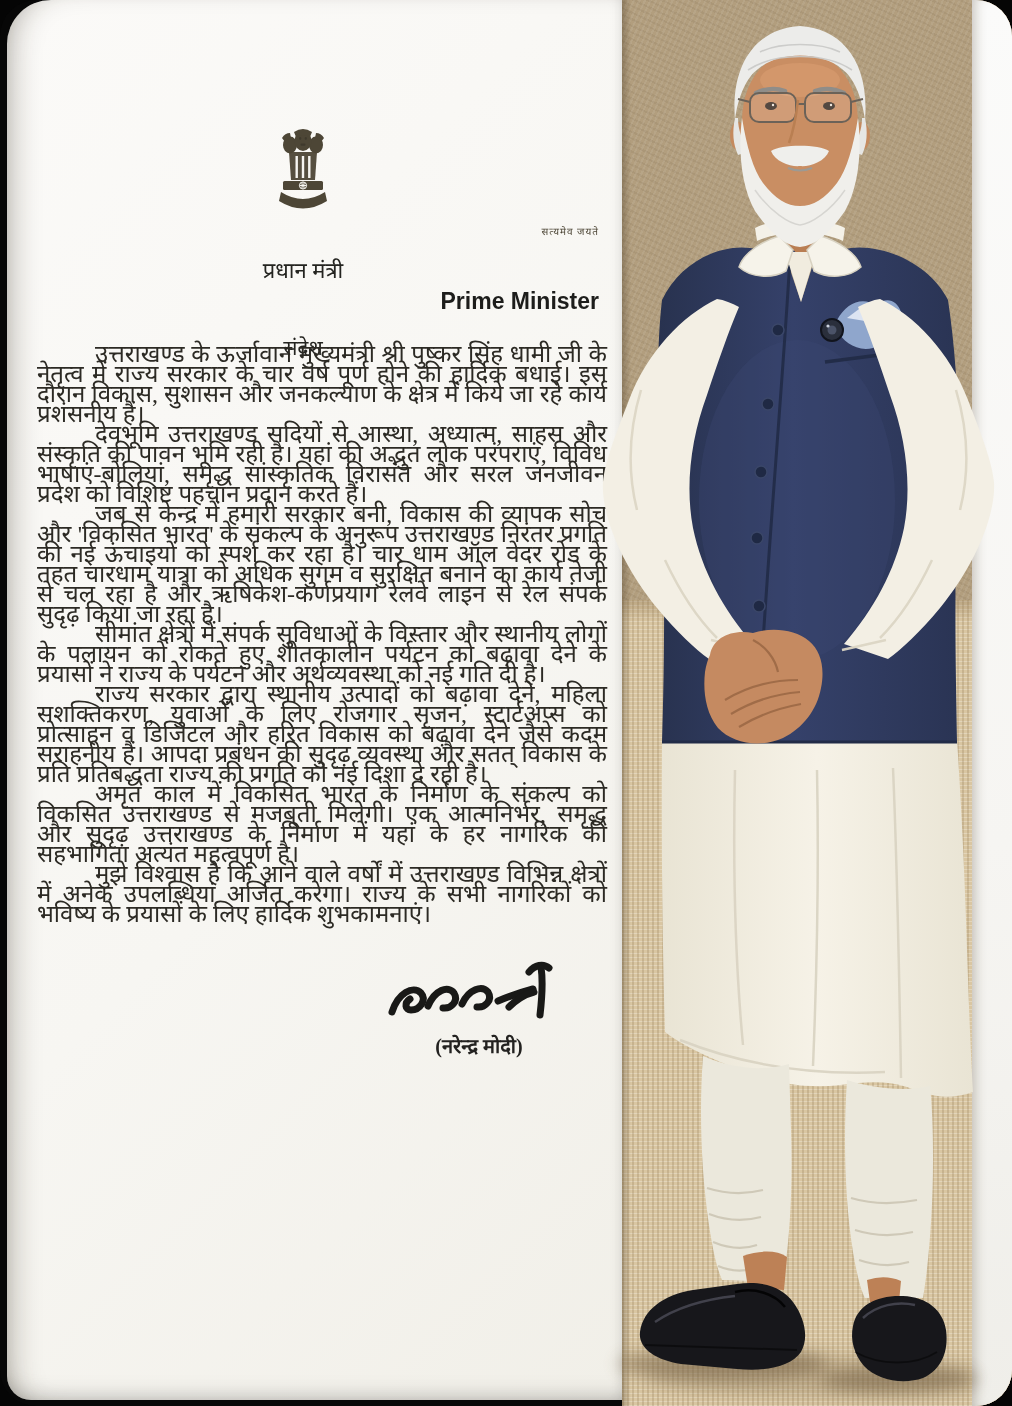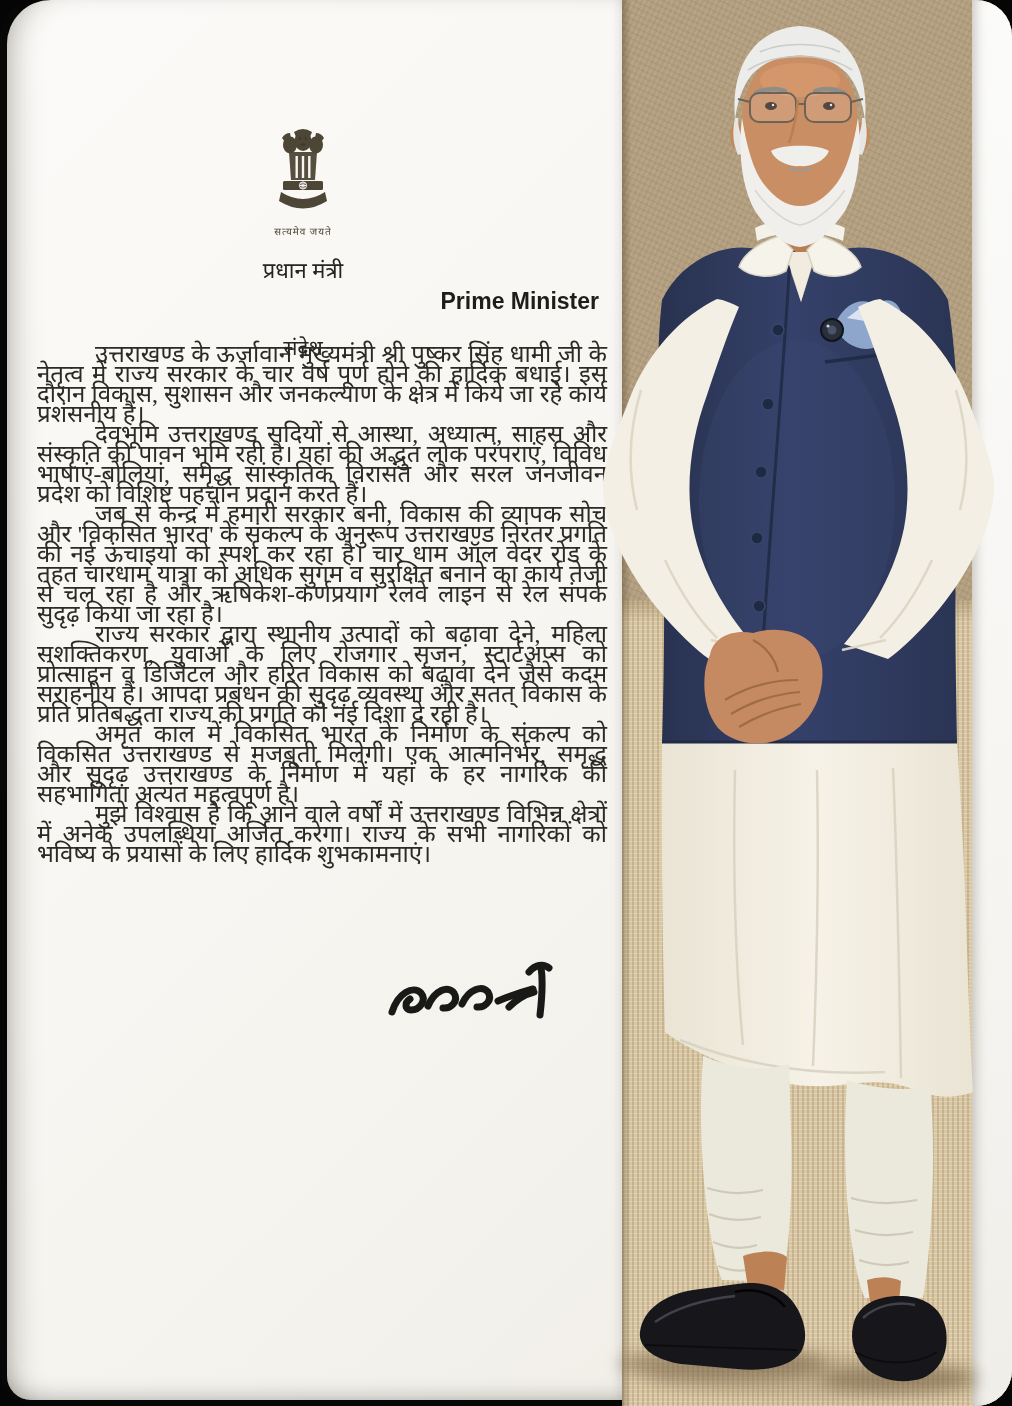--- a/index.html
+++ b/index.html
@@ -9,21 +9,21 @@
 
   
   .paper{position:absolute;left:7px;top:0;bottom:6px;width:615px;
          background:linear-gradient(135deg,#fbfaf8 0%,#f7f6f2 55%,#f1efe8 100%);
          border-radius:44px 0 0 24px;
          box-shadow:inset 22px 0 34px -24px rgba(40,30,15,.45),
                     inset -8px 0 16px -12px rgba(0,0,0,.22),
                     inset 0 -18px 26px -20px rgba(0,0,0,.28);}
   .letter-head{position:absolute;left:0;top:126px;width:592px;text-align:center;color:#2a2822;}
   .emblem{display:block;margin:0 auto;}
-  .motto{font-size:10px;letter-spacing:1px;color:#4d4636;margin-top:2px;}
+  .motto{font-size:10px;letter-spacing:1px;color:#4d4636;margin-top:2px;text-align:right;}
   .office-hi{font-size:22px;margin-top:16px;color:#242420;}
   .office-en{font-family:"Liberation Sans","DejaVu Sans",sans-serif;font-weight:700;
              font-size:23px;margin-top:4px;color:#1d1d1b;text-align:right;}
   .heading{font-weight:400;font-size:21px;margin-top:18px;color:#242420;}
 
   .body-text{position:absolute;left:30px;top:344px;width:570px;
              font-size:24px;line-height:20px;color:#2c2a24;text-align:justify;}
   .body-text p{margin:0;text-indent:58px;}
 
   .signature{position:absolute;left:375px;top:960px;}
@@ -89,37 +89,39 @@
         <div class="motto">सत्यमेव जयते</div>
         <div class="office-hi">प्रधान मंत्री</div>
         <div class="office-en">Prime Minister</div>
         <div class="heading">संदेश</div>
       </div>
 
       <div class="body-text">
         <p>उत्तराखण्ड के ऊर्जावान मुख्यमंत्री श्री पुष्कर सिंह धामी जी के नेतृत्व में राज्य सरकार के चार वर्ष पूर्ण होने की हार्दिक बधाई। इस दौरान विकास, सुशासन और जनकल्याण के क्षेत्र में किये जा रहे कार्य प्रशंसनीय हैं।</p>
         <p>देवभूमि उत्तराखण्ड सदियों से आस्था, अध्यात्म, साहस और संस्कृति की पावन भूमि रही है। यहां की अद्भुत लोक परंपराएं, विविध भाषाएं-बोलियां, समृद्ध सांस्कृतिक विरासत और सरल जनजीवन प्रदेश को विशिष्ट पहचान प्रदान करते हैं।</p>
         <p>जब से केन्द्र में हमारी सरकार बनी, विकास की व्यापक सोच और 'विकसित भारत' के संकल्प के अनुरूप उत्तराखण्ड निरंतर प्रगति की नई ऊंचाइयों को स्पर्श कर रहा है। चार धाम ऑल वेदर रोड के तहत चारधाम यात्रा को अधिक सुगम व सुरक्षित बनाने का कार्य तेजी से चल रहा है और ऋषिकेश-कर्णप्रयाग रेलवे लाइन से रेल संपर्क सुदृढ़ किया जा रहा है।</p>
+        <p>सीमांत क्षेत्रों में संपर्क सुविधाओं के विस्तार और स्थानीय लोगों के पलायन को रोकते हुए शीतकालीन पर्यटन को बढ़ावा देने के प्रयासों ने राज्य के पर्यटन और अर्थव्यवस्था को नई गति दी है।</p>
         <p>राज्य सरकार द्वारा स्थानीय उत्पादों को बढ़ावा देने, महिला सशक्तिकरण, युवाओं के लिए रोजगार सृजन, स्टार्टअप्स को प्रोत्साहन व डिजिटल और हरित विकास को बढ़ावा देने जैसे कदम सराहनीय हैं। आपदा प्रबंधन की सुदृढ़ व्यवस्था और सतत् विकास के प्रति प्रतिबद्धता राज्य की प्रगति को नई दिशा दे रही है।</p>
         <p>अमृत काल में विकसित भारत के निर्माण के संकल्प को विकसित उत्तराखण्ड से मजबूती मिलेगी। एक आत्मनिर्भर, समृद्ध और सुदृढ़ उत्तराखण्ड के निर्माण में यहां के हर नागरिक की सहभागिता अत्यंत महत्वपूर्ण है।</p>
         <p>मुझे विश्वास है कि आने वाले वर्षों में उत्तराखण्ड विभिन्न क्षेत्रों में अनेक उपलब्धियां अर्जित करेगा। राज्य के सभी नागरिकों को भविष्य के प्रयासों के लिए हार्दिक शुभकामनाएं।</p>
       </div>
 
       <svg class="signature" width="190" height="72" viewBox="0 0 190 72">
         <g fill="none" stroke="#191917" stroke-width="7" stroke-linecap="round">
           <path d="M10,52 C16,33 31,25 39,33 C45,40 38,50 29,50 C23,50 22,43 28,39"></path>
           <path d="M46,46 C53,30 66,25 72,33 C77,41 69,49 61,48"></path>
           <path d="M80,44 C87,29 100,25 106,32 C111,40 103,48 95,47"></path>
           <path d="M116,41 C128,36 140,32 151,29"></path>
           <path d="M127,47 C135,39 144,34 152,32"></path>
           <path d="M158,55 C160,38 161,20 159,7"></path>
           <path d="M147,12 C153,5 161,3 167,8"></path>
         </g>
       </svg>
 
+      <div class="signer">(नरेन्द्र मोदी)</div>
 
     </div>
 
     <div class="photo">
       <div class="wall"></div>
       <div class="floor"></div>
       <div class="side-panel"></div>
       <div class="photo-edge"></div>
     </div>
 

